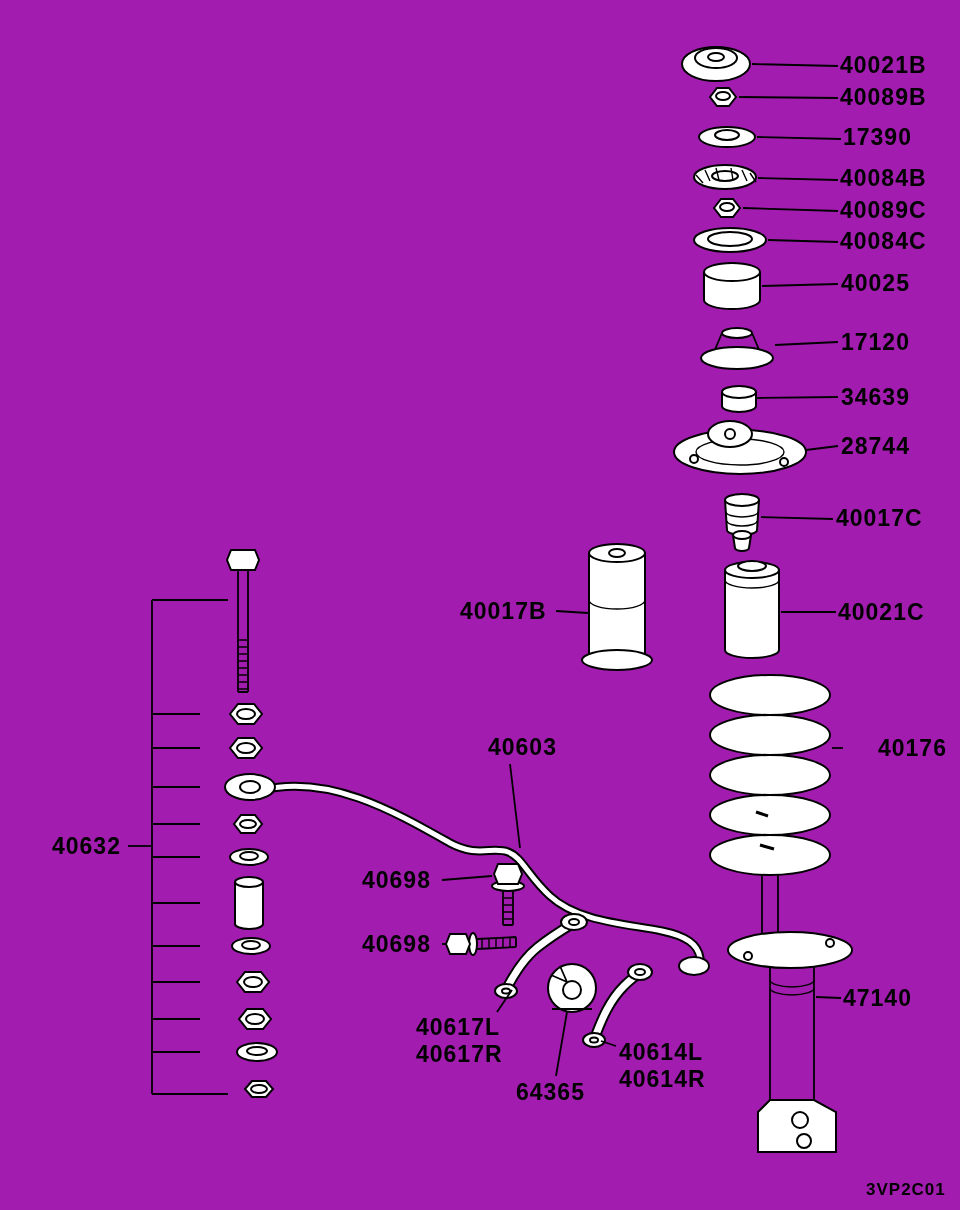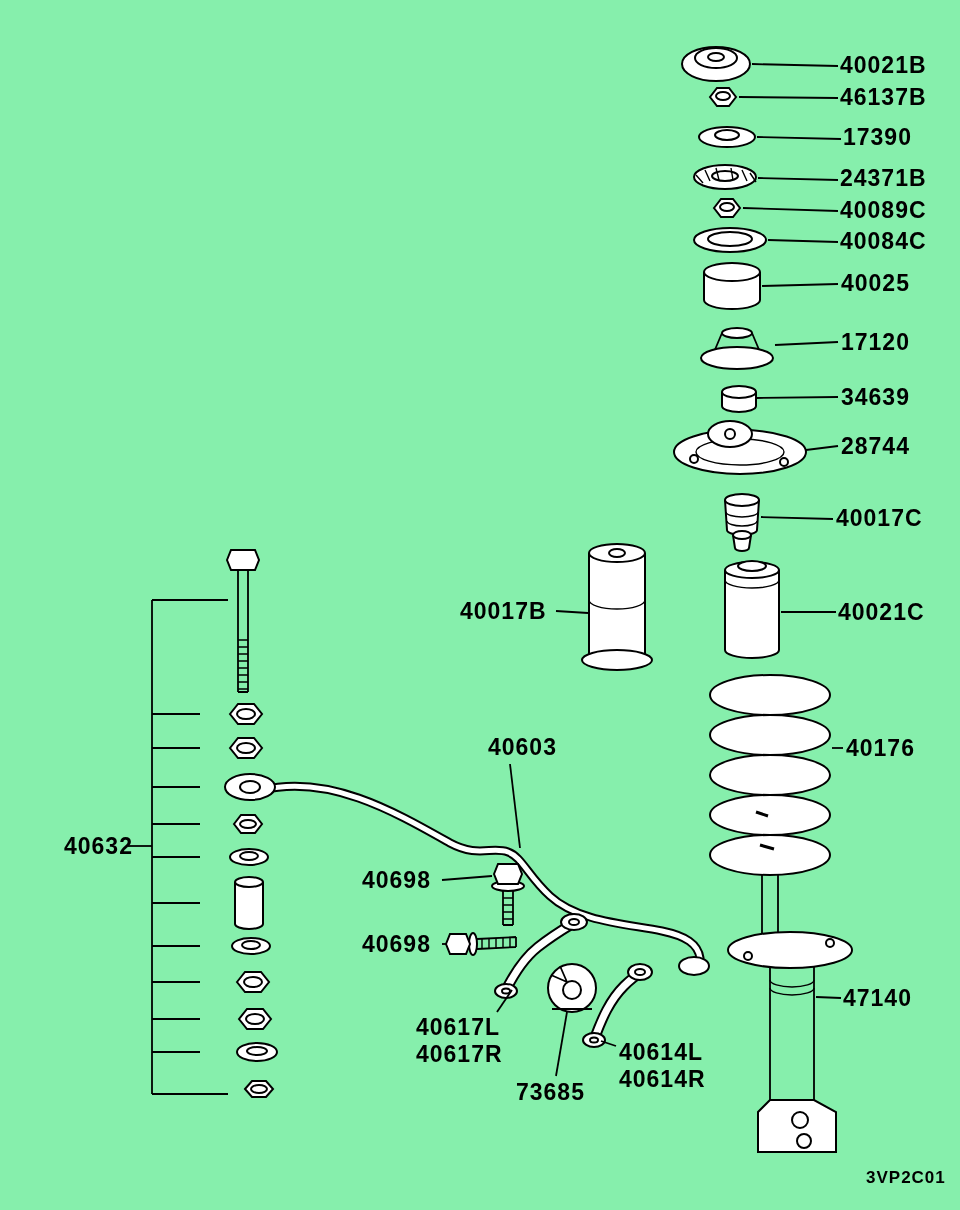--- a/index.html
+++ b/index.html
@@ -1,33 +1,33 @@
 <!DOCTYPE html>
 <html><head>
 <meta charset="utf-8">
 <style>
   html,body{margin:0;padding:0;background:#fff;}
   .canvas{
-    position:relative;width:960px;height:1210px;background:#86efac;
+    position:relative;width:960px;height:1210px;background:#a21caf;
     font-family:"Liberation Sans",sans-serif;overflow:hidden;text-align:right;
   }
   svg.draw{position:absolute;left:0;top:0;}
   .s{fill:#ffffff;stroke:#000000;stroke-width:2;}
   .l{fill:none;stroke:#000000;stroke-width:1.8;}
   .thin{fill:none;stroke:#000000;stroke-width:1.4;}
   .bar-outer{fill:none;stroke:#000000;stroke-width:9;stroke-linecap:round;stroke-linejoin:round;}
   .bar-inner{fill:none;stroke:#ffffff;stroke-width:5;stroke-linecap:round;stroke-linejoin:round;}
   .strap-outer{fill:none;stroke:#000000;stroke-width:11;stroke-linecap:round;}
   .strap-inner{fill:none;stroke:#ffffff;stroke-width:7;stroke-linecap:round;}
   .mark{stroke:#000000;stroke-width:3;}
   .callout{
     position:absolute;font-weight:700;font-size:23px;letter-spacing:1px;
     color:#000;white-space:nowrap;line-height:1;
   }
-  .code{font-size:17px;letter-spacing:1px;}
+  .code{font-size:17px;letter-spacing:1px;margin-top:12px;}
 </style>
 </head>
 <body>
 
 <div class="canvas">
 
   <svg class="draw" width="960" height="1210" viewBox="0 0 960 1210">
 
     <g>
       <ellipse class="s" cx="716" cy="64" rx="34" ry="17"></ellipse>
@@ -264,39 +264,39 @@
       <path class="l" d="M442,880 L492,876"></path>
       <path class="l" d="M442,944 L447,944"></path>
       <path class="l" d="M497,1012 L512,990"></path>
       <path class="l" d="M556,1076 L567,1012"></path>
       <path class="l" d="M616,1046 L601,1041"></path>
       <path class="l" d="M128,846 L152,846"></path>
     </g>
   </svg>
 
   <div class="callout" style="left:840px;top:54px">40021B</div>
-  <div class="callout" style="left:840px;top:86px">46137B</div>
+  <div class="callout" style="left:840px;top:86px">40089B</div>
   <div class="callout" style="left:843px;top:126px">17390</div>
-  <div class="callout" style="left:840px;top:167px">24371B</div>
+  <div class="callout" style="left:840px;top:167px">40084B</div>
   <div class="callout" style="left:840px;top:199px">40089C</div>
   <div class="callout" style="left:840px;top:230px">40084C</div>
   <div class="callout" style="left:841px;top:272px">40025</div>
   <div class="callout" style="left:841px;top:331px">17120</div>
   <div class="callout" style="left:841px;top:386px">34639</div>
   <div class="callout" style="left:841px;top:435px">28744</div>
   <div class="callout" style="left:836px;top:507px">40017C</div>
   <div class="callout" style="left:460px;top:600px">40017B</div>
   <div class="callout" style="left:838px;top:601px">40021C</div>
-  <div class="callout" style="left:846px;top:737px">40176</div>
+  <div class="callout" style="left:878px;top:737px">40176</div>
   <div class="callout" style="left:488px;top:736px">40603</div>
-  <div class="callout" style="left:64px;top:835px">40632</div>
+  <div class="callout" style="left:52px;top:835px">40632</div>
   <div class="callout" style="left:362px;top:869px">40698</div>
   <div class="callout" style="left:362px;top:933px">40698</div>
   <div class="callout" style="left:416px;top:1016px">40617L</div>
   <div class="callout" style="left:416px;top:1043px">40617R</div>
-  <div class="callout" style="left:516px;top:1081px">73685</div>
+  <div class="callout" style="left:516px;top:1081px">64365</div>
   <div class="callout" style="left:619px;top:1041px">40614L</div>
   <div class="callout" style="left:619px;top:1068px">40614R</div>
   <div class="callout" style="left:843px;top:987px">47140</div>
 
   <div class="callout code" style="left:866px;top:1169px">3VP2C01</div>
 
 </div>
 
 </body></html>

